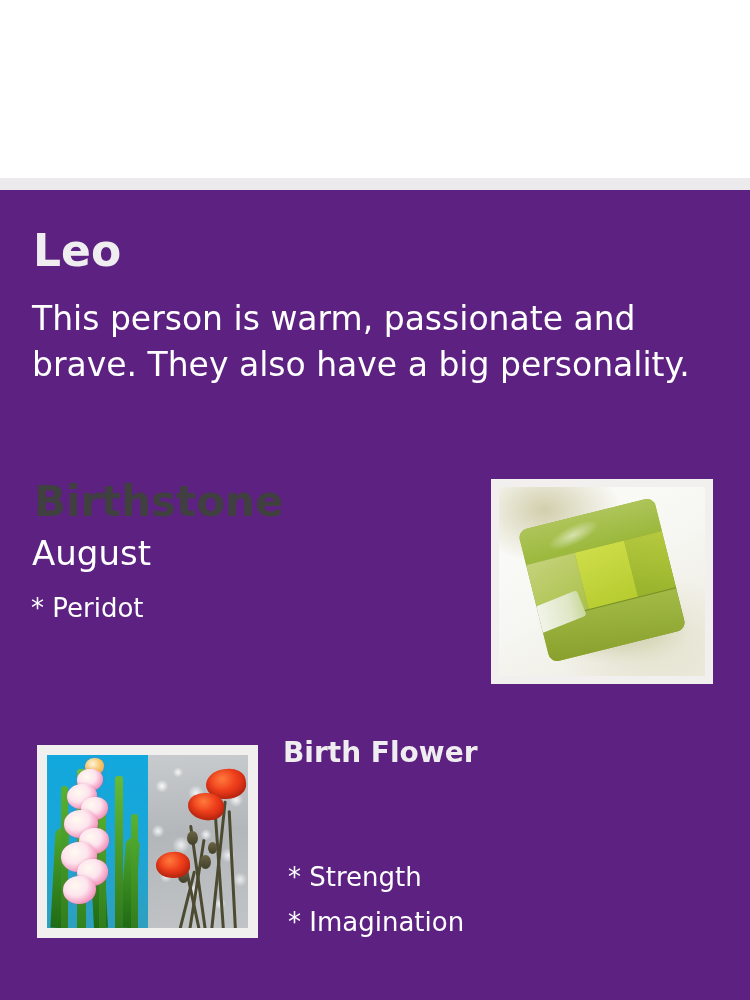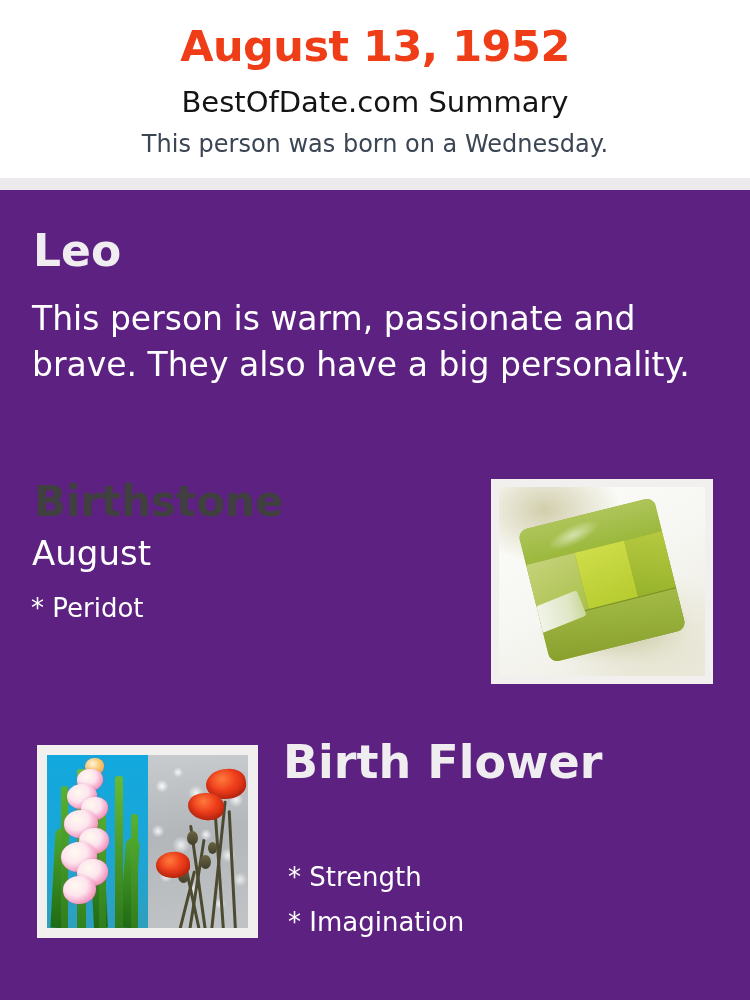--- a/index.html
+++ b/index.html
@@ -139,21 +139,21 @@
     color: #ffffff;
     line-height: 1.72;
     white-space: nowrap;
   }
 
   
   .flower-title {
     position: absolute;
     left: 283px;
     top: 738px;
-    font-size: 46px;
+    font-size: 28px;
     font-weight: bold;
     color: #efedef;
     line-height: 1.05;
     white-space: nowrap;
   }
   .flower-name {
     position: absolute;
     left: 282px;
     top: 796px;
     font-size: 34px;
@@ -363,25 +363,20 @@
   .bd1 { left: 39%; top: 44%; }
   .bd2 { left: 52%; top: 58%; }
   .bd3 { left: 30%; top: 66%; }
   .bd4 { left: 60%; top: 50%; width: 9px; height: 12px; }
 </style>
 </head>
 <body>
 
 <div class="page">
 
-  <div class="header">
-    <div class="header-date">August 13, 1952</div>
-    <div class="header-site">BestOfDate.com Summary</div>
-    <div class="header-sub">This person was born on a Wednesday.</div>
-  </div>
 
   <div class="divider"></div>
 
   <div class="body-panel"></div>
 
   <div class="zodiac-title">Leo</div>
   <div class="zodiac-desc">This person is warm, passionate and brave. They also have a big personality.</div>
 
   <div class="stone-title">Birthstone</div>
   <div class="stone-name">August</div>

